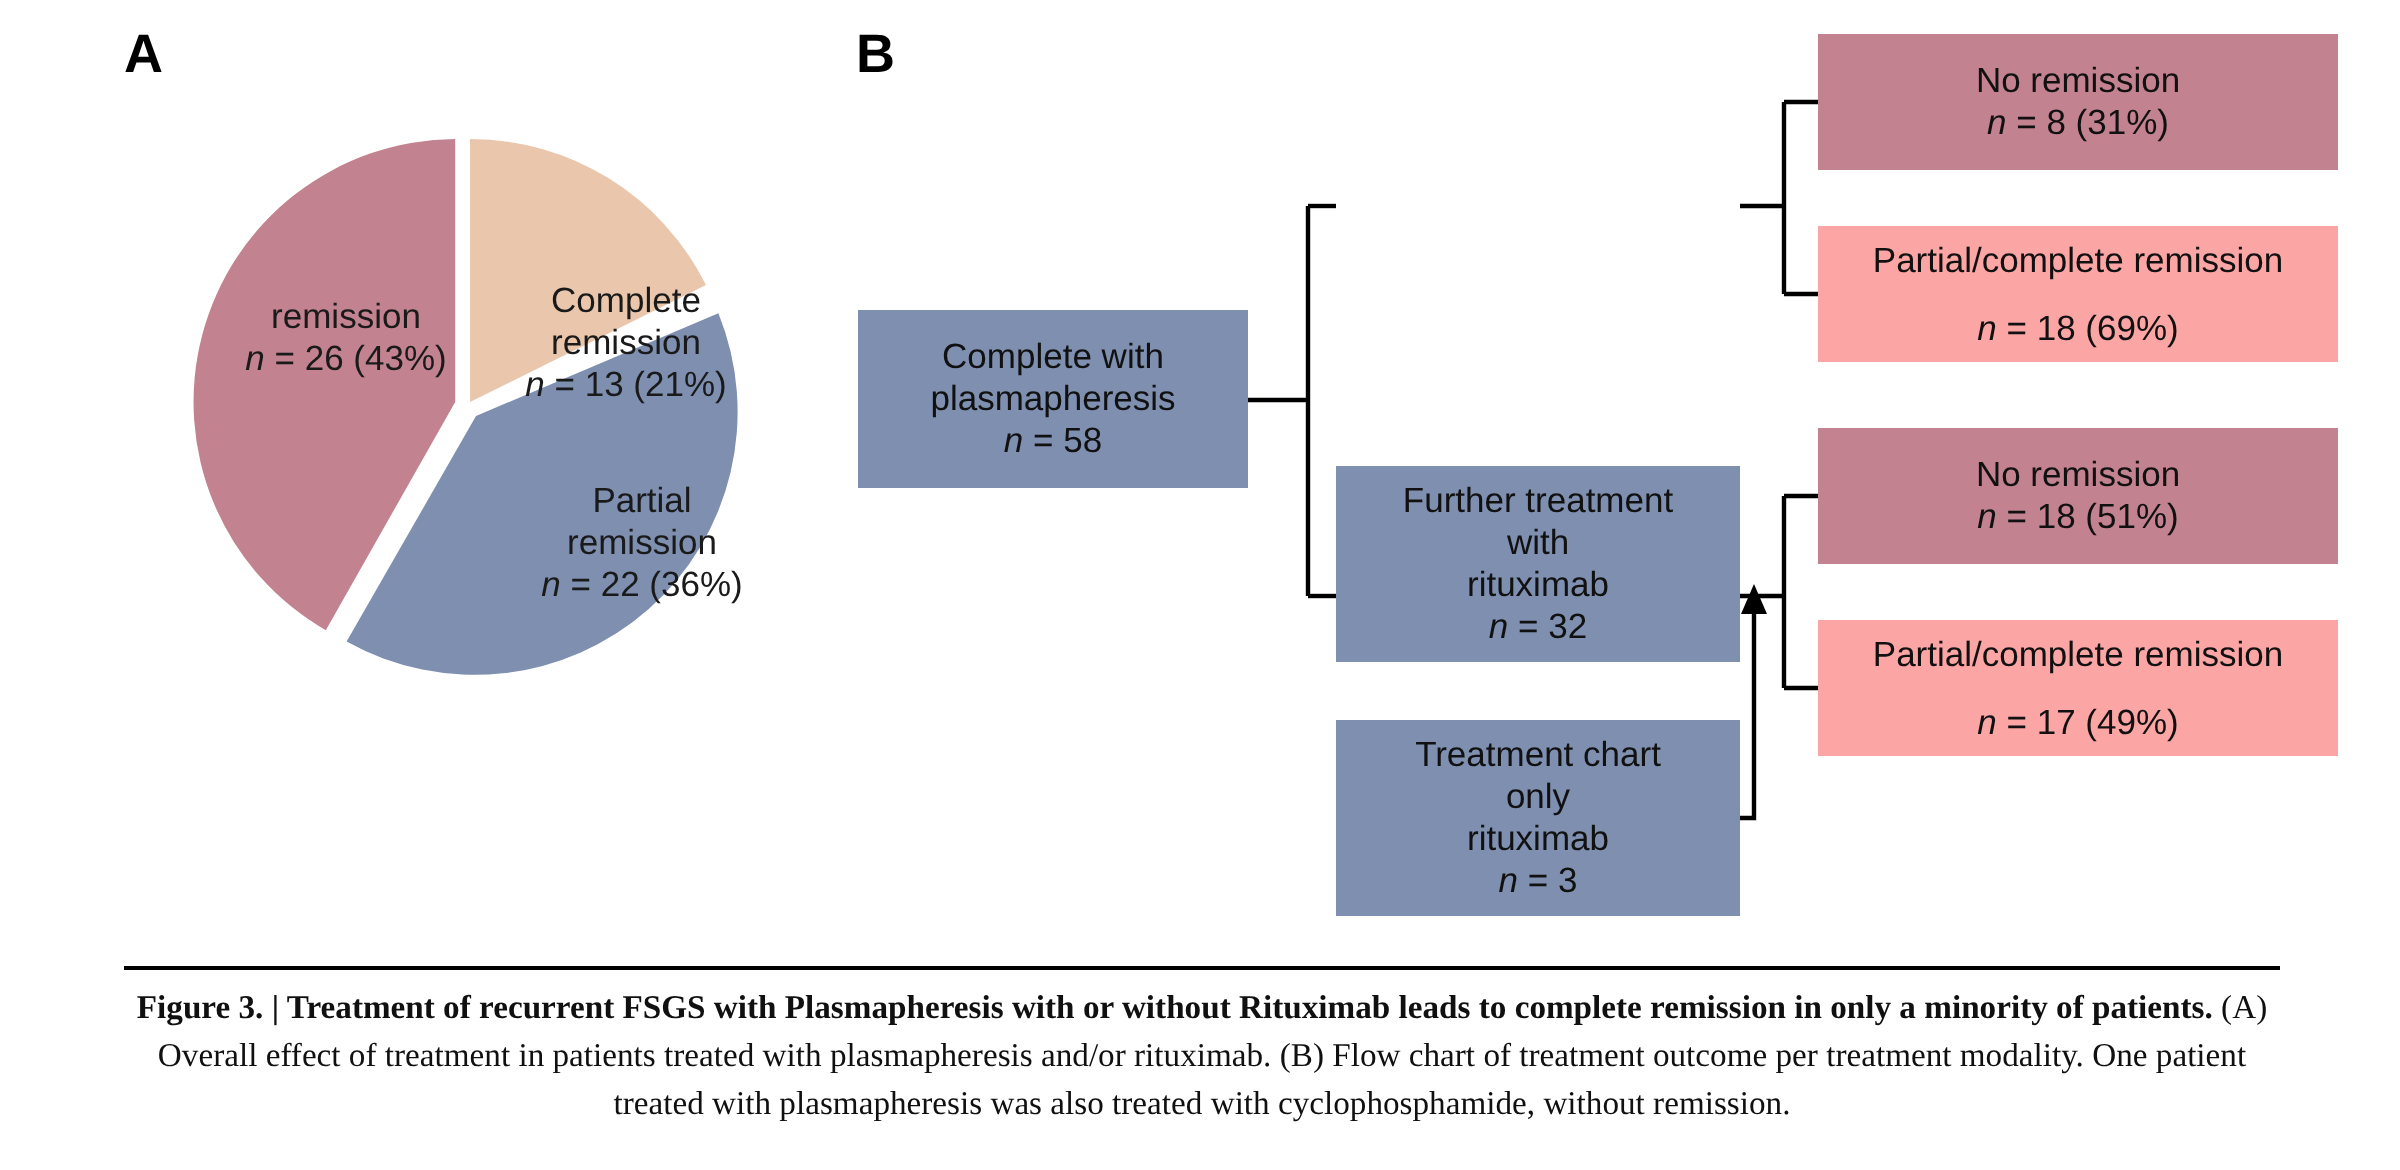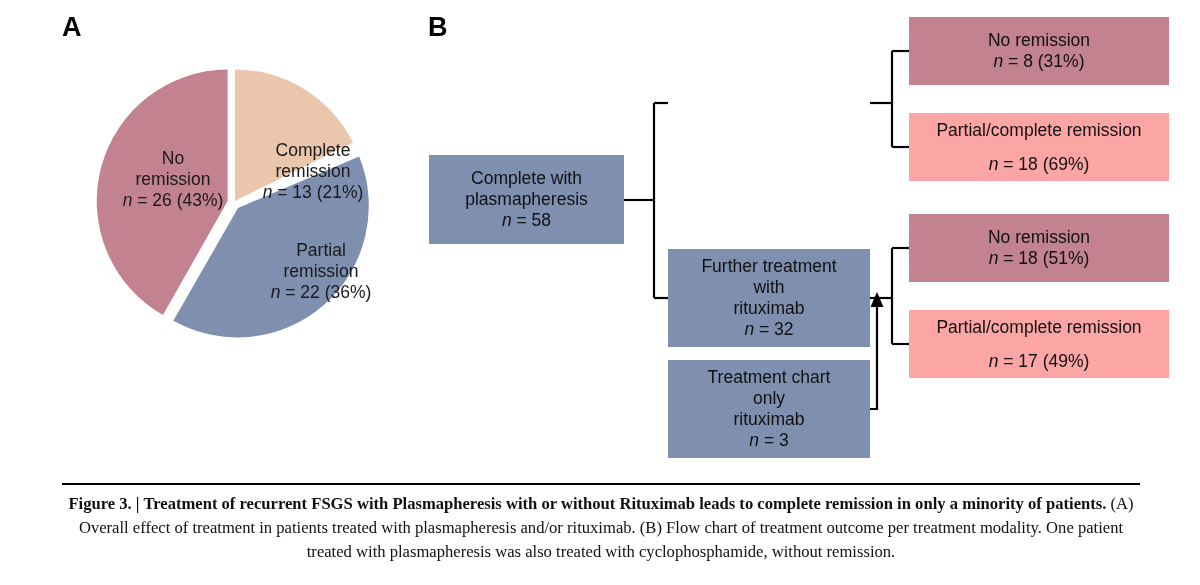--- a/index.html
+++ b/index.html
@@ -93,21 +93,21 @@
   .flow-box .box-count { display: block; }
   .flow-box .box-count i { font-style: italic; }
 
   .box-blue  { background: #7e8fb0; }
   .box-red   { background: #c2828f; }
   .box-peach { background: #fca5a5; gap: 13px; }
 
   
   #box-plasmapheresis        { left: 429px; top: 155px; width: 195px; height: 89px; }
   #box-no-further-treatment  { left: 668px; top: 57px;  width: 202px; height: 92px; }
-  #box-further-rituximab     { left: 668px; top: 249px; width: 202px; height: 98px; }
+  #box-further-rituximab     { left: 668px; top: 233px; width: 202px; height: 98px; }
   #box-only-rituximab        { left: 668px; top: 360px; width: 202px; height: 98px; }
 
   #box-outcome-1-no-remission      { left: 909px; top: 17px;  width: 260px; height: 68px; }
   #box-outcome-1-partial-complete  { left: 909px; top: 113px; width: 260px; height: 68px; }
   #box-outcome-2-no-remission      { left: 909px; top: 214px; width: 260px; height: 68px; }
   #box-outcome-2-partial-complete  { left: 909px; top: 310px; width: 260px; height: 68px; }
 
   
   #caption {
     position: absolute;
@@ -151,21 +151,20 @@
                A 131.5 131.5 0 0 1 290.0 101.5
                Z" transform="translate(3,1)"></path>
 
       <path fill="#7e8fb0" d="M 175.0 165.0
                L 296.2 113.6
                A 131.5 131.5 0 0 1 110.3 277.8
                Z" transform="translate(3,3)"></path>
     </svg>
 
     <div class="pie-label" id="pie-label-no-remission">
-      <span class="slice-name">No</span>
       <span class="slice-name">remission</span>
       <span class="slice-value"><i>n</i> = 26 (43%)</span>
     </div>
 
     <div class="pie-label" id="pie-label-complete-remission">
       <span class="slice-name">Complete</span>
       <span class="slice-name">remission</span>
       <span class="slice-value"><i>n</i> = 13 (21%)</span>
     </div>
 

